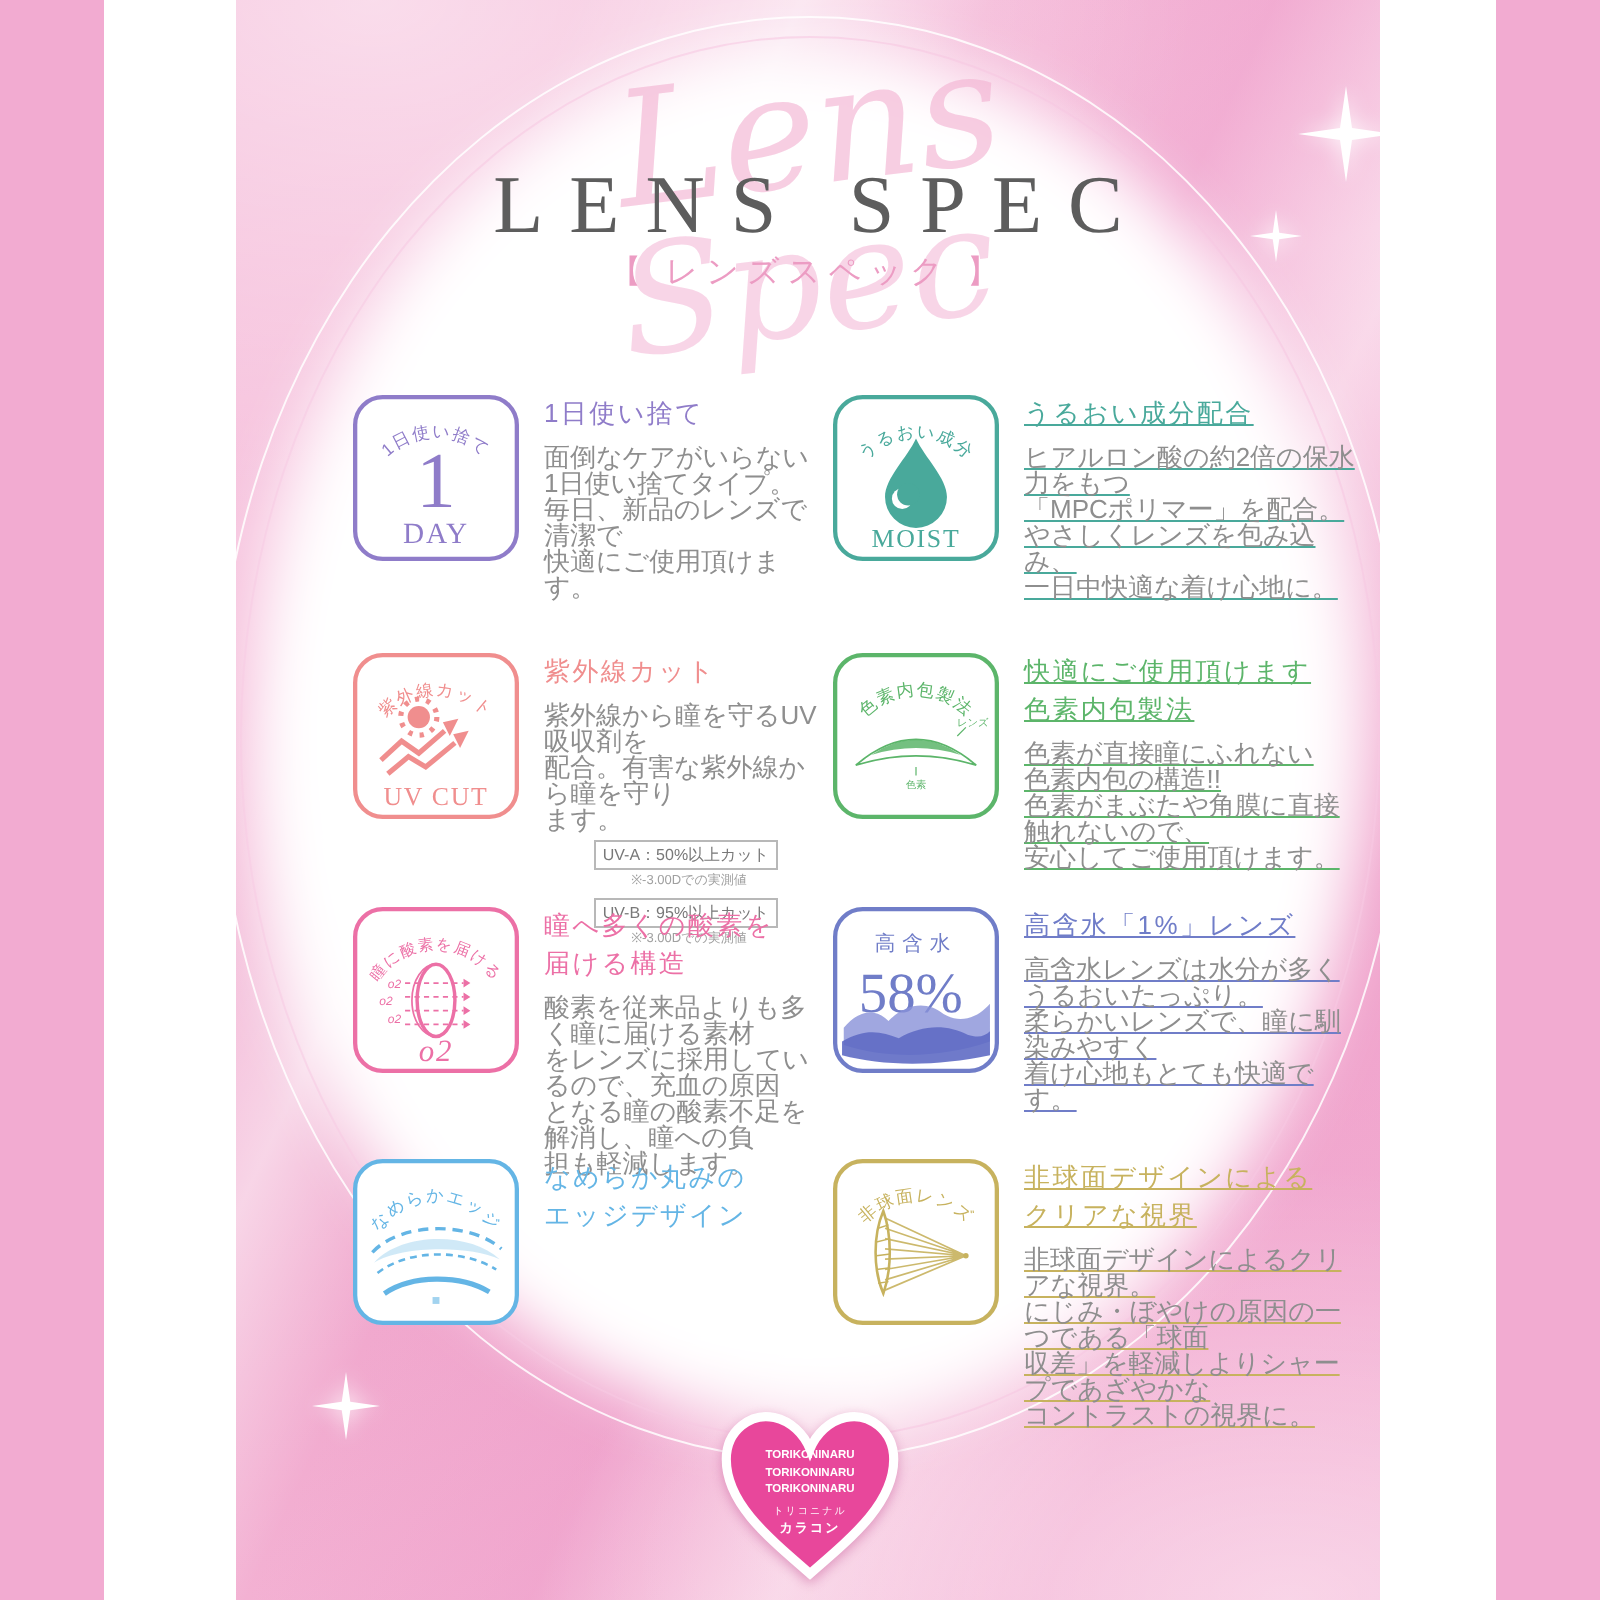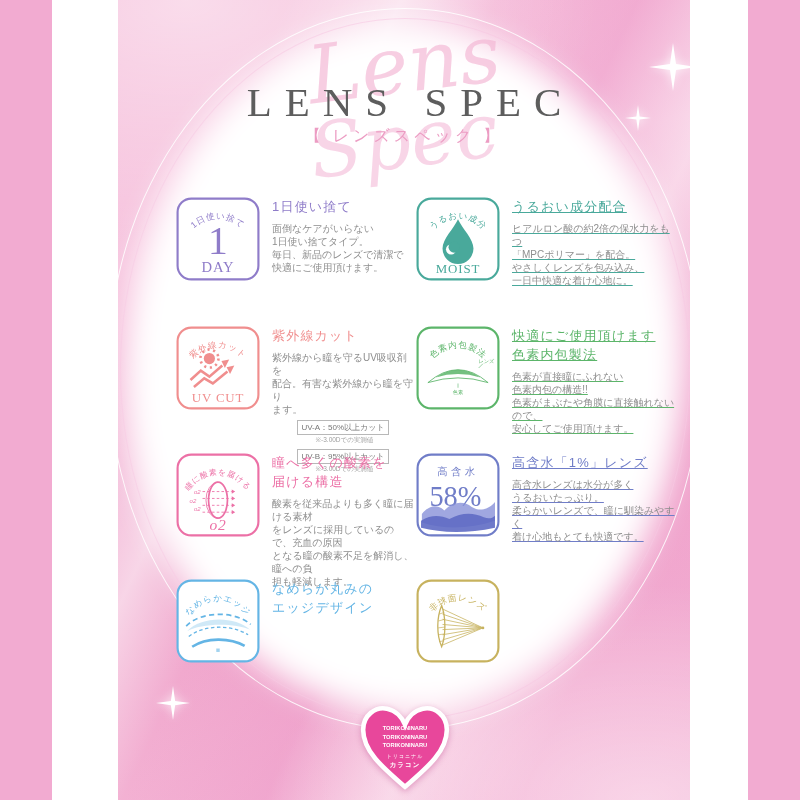--- a/index.html
+++ b/index.html
@@ -34,21 +34,21 @@
   
   .feature{position:absolute;display:flex;gap:11px;}
   .f-pos0{left:57px;top:196px}.f-pos1{left:297px;top:196px}
   .f-pos2{left:57px;top:325px}.f-pos3{left:297px;top:325px}
   .f-pos4{left:57px;top:452px}.f-pos5{left:297px;top:452px}
   .f-pos6{left:57px;top:578px}.f-pos7{left:297px;top:578px}
   .ficon{width:86px;height:86px;flex:none;}
   .ftext{width:142px;}
   .feature.right .ftext{width:166px;text-decoration:underline;}
   .fhead{font-size:13px;letter-spacing:1.2px;line-height:19px;white-space:pre-line;margin:1px 0 6px;}
-  .fbody{font-size:10px;line-height:13px;color:#8e8e8e;white-space:pre-line;letter-spacing:0;}
+  .fbody{font-size:13px;line-height:13px;color:#8e8e8e;white-space:pre-line;letter-spacing:0;}
   .c0{color:#8f7cc9}.c1{color:#49a99b}.c2{color:#f08e8e}.c3{color:#5cb56a}
   .c4{color:#ec70a6}.c5{color:#707dc8}.c6{color:#64b5e5}.c7{color:#c7b25e}
   .ib{fill:#fff;stroke:currentColor;stroke-width:2.5;}
   .iarc{font-size:10px;fill:currentColor;letter-spacing:1px;}
   .ibig{font-family:"Liberation Serif",serif;fill:currentColor;}
   .ilabel{font-family:"Liberation Serif",serif;fill:currentColor;letter-spacing:1px;}
   .uvrow{display:flex;align-items:center;margin-top:4px;flex-direction:column;}
   .uvbox{border:1px solid #b8b8b8;background:#fff;font-size:8px;color:#787878;padding:1px 3px;white-space:nowrap;}
   .uvnote{font-size:6.5px;color:#a0a0a0;margin-left:3px;white-space:nowrap;}
 
@@ -234,20 +234,28 @@
     <div class="feature right c7 f-pos7">
       <svg class="ficon" viewBox="0 0 100 100">
         <rect class="ib" x="3" y="3" width="94" height="94" rx="16"></rect>
         <path id="arc7" d="M15 47 A 40 40 0 0 1 85 47" fill="none"></path>
         <text class="iarc"><textPath href="#arc7" startOffset="50%" text-anchor="middle">非球面レンズ</textPath></text>
         <path d="M31 32 C25 46 25 66 31 80 C36 66 36 46 31 32 Z" fill="none" stroke="currentColor" stroke-width="1.5"></path>
         <path d="M28 42 L34 40 M27 50 L35 48 M27 58 L35 57 M27 66 L35 65 M28 74 L34 73" stroke="currentColor" stroke-width=".8"></path>
         <path d="M32 36 L79 58 M32 42 L79 58 M32 48 L79 58 M32 54 L79 58 M32 60 L79 58 M32 66 L79 58 M32 72 L79 58 M32 78 L79 58" stroke="currentColor" stroke-width="1" opacity=".9"></path>
         <circle cx="79" cy="58" r="1.6" fill="currentColor"></circle>
       </svg>
+      <div class="ftext">
+        <div class="fhead">非球面デザインによる
+クリアな視界</div>
+        <div class="fbody">非球面デザインによるクリアな視界。
+にじみ・ぼやけの原因の一つである「球面
+収差」を軽減しよりシャープであざやかな
+コントラストの視界に。</div>
+      </div>
     </div>
 
     <div class="heart-wrap">
       <svg class="heart-svg" width="108" height="98" viewBox="0 0 100 96">
         <path d="M50 88 C28 69 9 53 9 32 C9 18 21 9 32.5 11.5 C40.5 13.2 47 19.5 50 27 C53 19.5 59.5 13.2 67.5 11.5 C79 9 91 18 91 32 C91 53 72 69 50 88 Z" fill="#e8479b" stroke="#ffffff" stroke-width="4.5"></path>
       </svg>
       <div class="heart-text">
         <div class="heart-line">TORIKONINARU</div>
         <div class="heart-line">TORIKONINARU</div>
         <div class="heart-line">TORIKONINARU</div>

